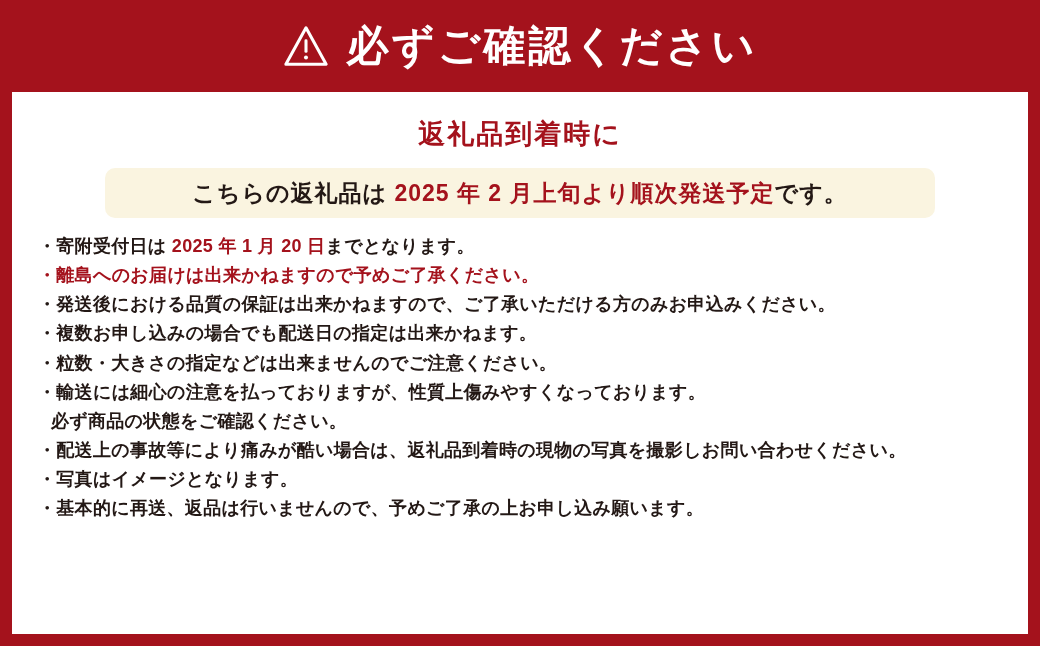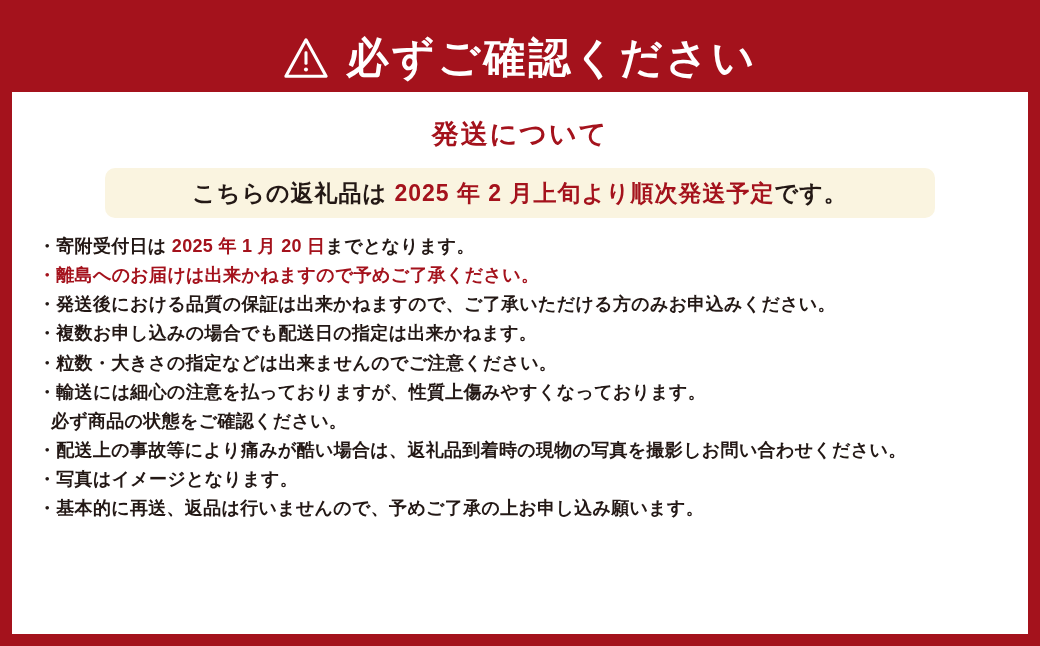--- a/index.html
+++ b/index.html
@@ -13,21 +13,21 @@
   body {
     font-family: "Liberation Sans", sans-serif;
     background: #ffffff;
   }
 
   .notice-card {
     position: relative;
     width: 1040px;
     height: 646px;
     background: #a4121c;
-    padding: 12px;
+    padding: 0;
   }
 
   
   .header {
     height: 92px;
     display: flex;
     align-items: center;
     justify-content: center;
     gap: 18px;
   }
@@ -123,21 +123,21 @@
     <svg class="warn-icon" viewBox="0 0 48 48" aria-hidden="true">
       <path d="M24 4 L45 42 L3 42 Z" fill="none" stroke="#ffffff" stroke-width="3.2" stroke-linejoin="round"></path>
       <rect x="22.4" y="16" width="3.2" height="14" rx="1.4" fill="#ffffff"></rect>
       <circle cx="24" cy="35" r="2.1" fill="#ffffff"></circle>
     </svg>
     <div class="header-title">必ずご確認ください</div>
   </div>
 
   <div class="inner">
 
-    <div class="section-title">発送について</div>
+    <div class="section-title">返礼品到着時に</div>
 
     <div class="highlight-band">
       <div class="txt">
         <span>こちらの返礼品は </span><span class="em">2025 年 2 月上旬より順次発送予定</span><span>です。</span>
       </div>
     </div>
 
     <ul class="bullets">
         <li><span>・</span><span>寄附受付日は </span><span class="em">2025 年 1 月 20 日</span><span>までとなります。</span></li>
         <li class="all-red"><span>・</span><span>離島へのお届けは出来かねますので予めご了承ください。</span></li>

